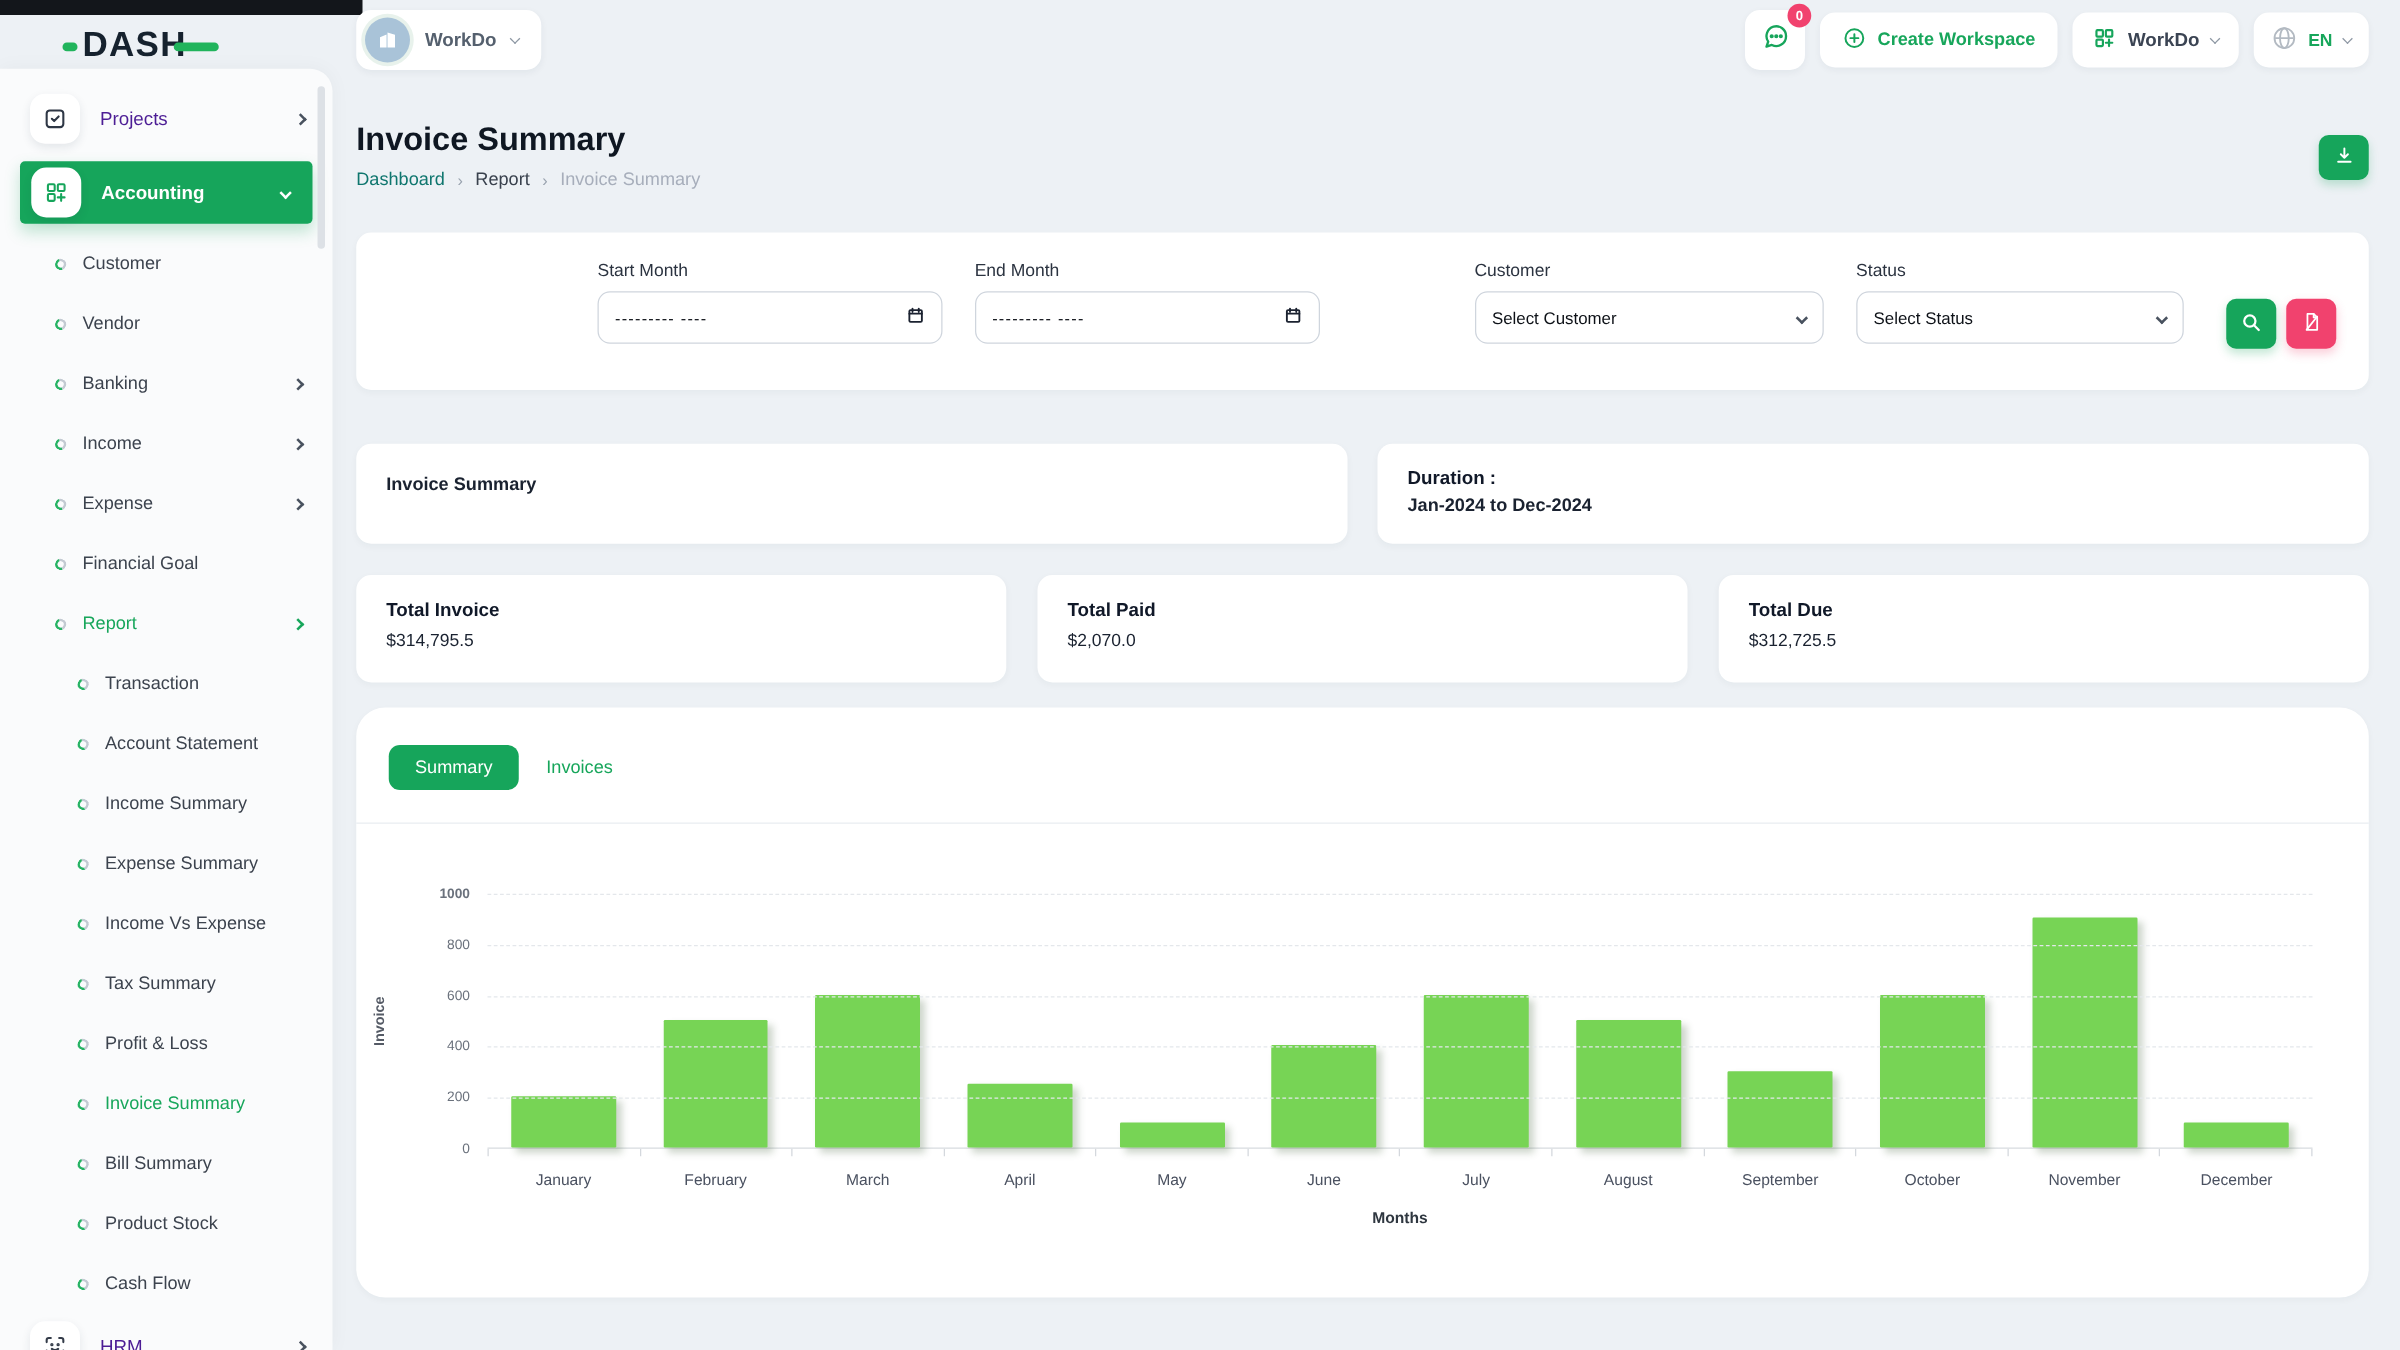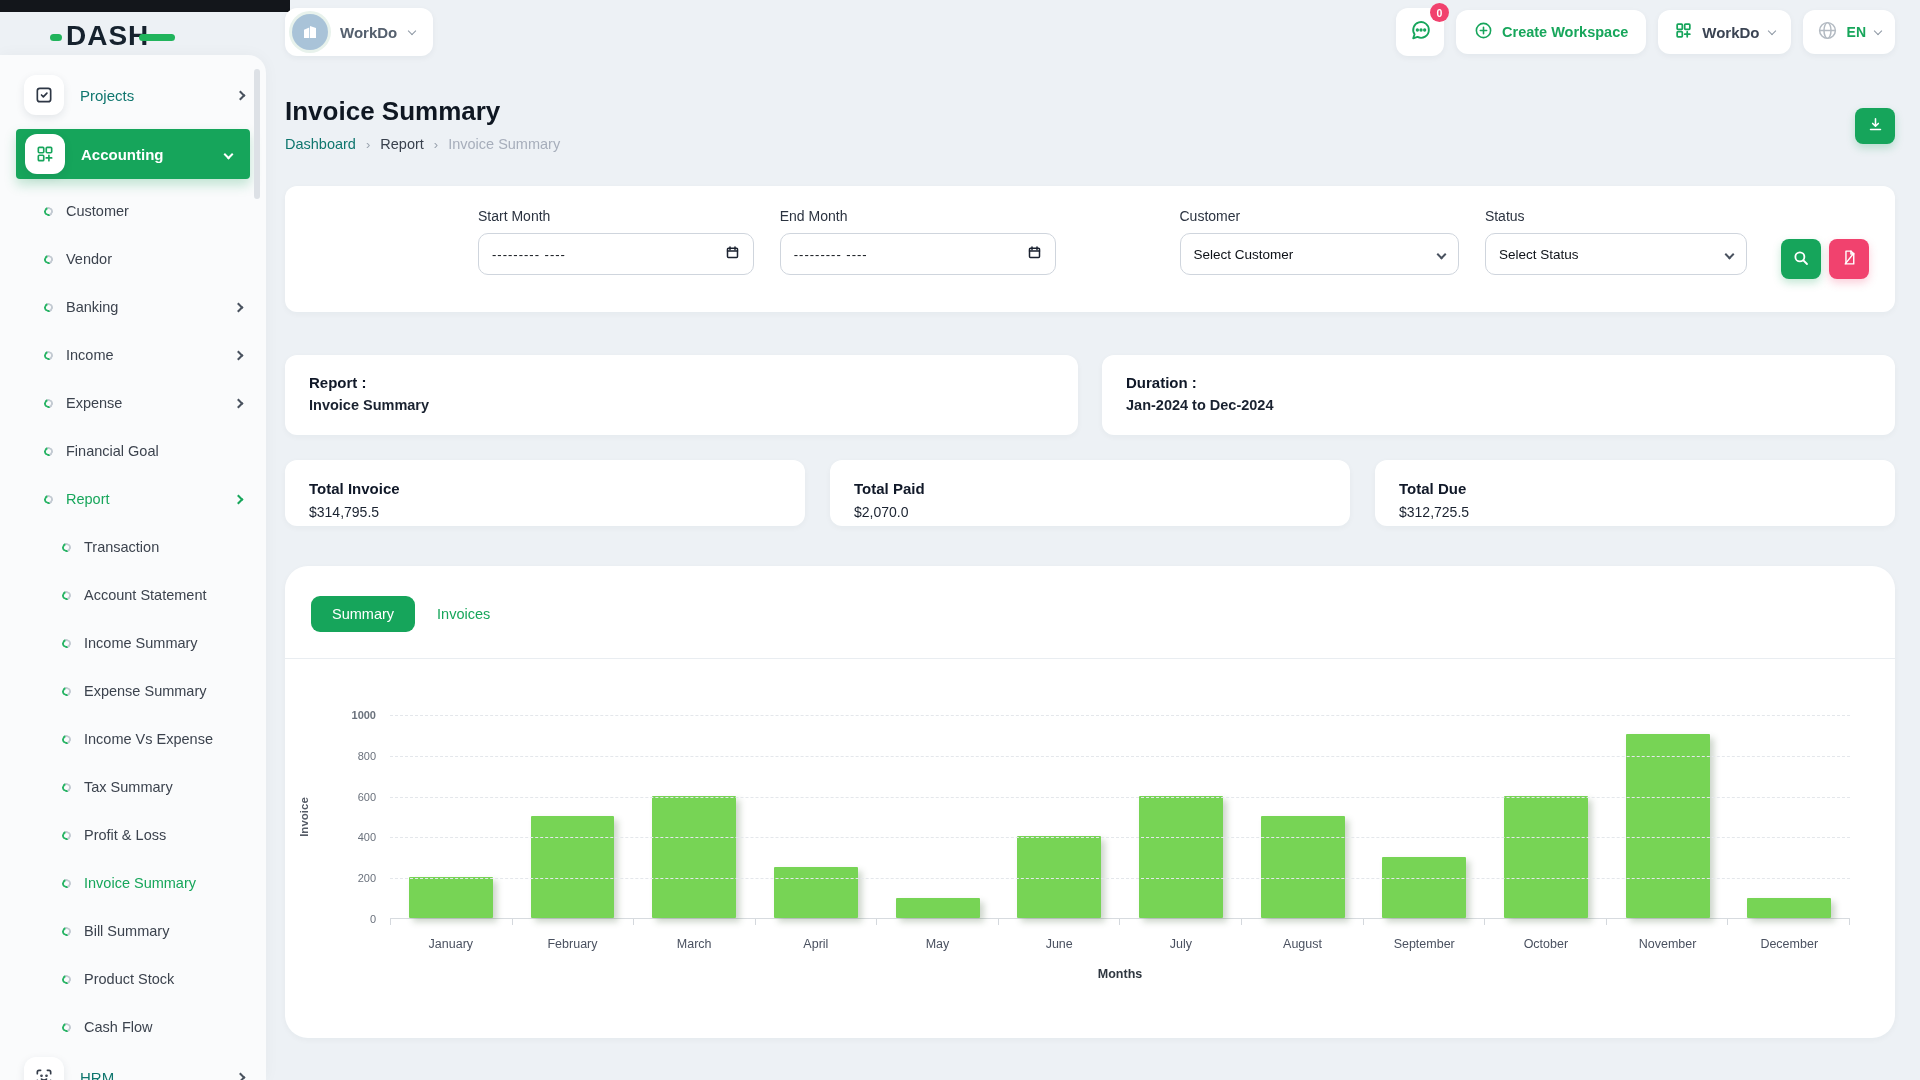--- a/index.html
+++ b/index.html
@@ -16,21 +16,21 @@
   .logo .logo-pre{position:absolute;left:-16px;top:14px;width:12px;height:7px;background:#21b45c;border-radius:4px;}
   .logo .logo-post{position:absolute;right:-26px;top:14px;width:36px;height:7px;background:#21b45c;border-radius:4px;}
   
   .sidebar{position:absolute;left:0;top:55px;bottom:0;width:266px;background:#fafbfc;
     border-top-right-radius:18px;box-shadow:0 0 16px rgba(20,40,60,.04);overflow:hidden;}
   .side-scrollbar{position:absolute;right:6px;top:14px;width:6px;height:130px;background:#dde1e6;border-radius:4px;}
   .menu{padding-top:14px;}
   .mrow{display:flex;align-items:center;height:52px;padding:0 22px 0 24px;cursor:pointer;}
   .icon-card{width:40px;height:40px;background:#fff;border-radius:12px;box-shadow:0 3px 8px rgba(25,45,70,.10);
     display:flex;align-items:center;justify-content:center;flex:0 0 40px;}
-  .mlabel{font-size:15px;color:#0f766e;margin-left:16px;flex:1;}
+  .mlabel{font-size:15px;color:#4c1d95;margin-left:16px;flex:1;}
   .acc-pill{margin:8px 16px;height:50px;background:#16a55b;border-radius:4px;display:flex;align-items:center;
     padding:0 18px 0 9px;box-shadow:0 6px 12px rgba(22,165,91,.25);cursor:pointer;}
   .acc-pill .mlabel{color:#fff;font-weight:700;}
   .chev{width:7px;height:7px;border-right:2px solid #49525f;border-bottom:2px solid #49525f;display:inline-block;}
   .chev.right{transform:rotate(-45deg);}
   .chev.down{transform:rotate(45deg);}
   .chev.white{border-color:#fff;}
   .srow{display:flex;align-items:center;height:48px;padding:0 24px 0 44px;cursor:pointer;}
   .srow.deep{padding-left:62px;}
   .bullet{width:9px;height:9px;border-radius:50%;border:2px solid #c3cad2;border-bottom-color:#27b364;border-left-color:#27b364;
@@ -81,21 +81,21 @@
   .fbtns{display:flex;gap:8px;margin-top:31px;margin-left:8px;}
   .sq-btn{width:40px;height:40px;border:none;border-radius:8px;display:flex;align-items:center;justify-content:center;cursor:pointer;}
   .search-btn{background:#16a55b;box-shadow:0 4px 8px rgba(22,165,91,.25);}
   .reset-btn{background:#f1426e;box-shadow:0 4px 8px rgba(241,66,110,.25);}
   
   .info-row{position:absolute;left:285px;right:25px;top:355px;height:80px;display:flex;gap:24px;}
   .info-card{flex:1;padding:19px 24px;}
   .info-label{font-size:15px;font-weight:700;color:#101828;}
   .info-value{font-size:14.5px;font-weight:600;color:#1a2230;margin-top:6px;}
   
-  .totals-row{position:absolute;left:285px;right:25px;top:460px;height:66px;display:flex;gap:25px;}
+  .totals-row{position:absolute;left:285px;right:25px;top:460px;height:86px;display:flex;gap:25px;}
   .total-card{flex:1;padding:20px 24px;}
   .total-label{font-size:15px;font-weight:700;color:#101828;}
   .total-value{font-size:14px;color:#1a2230;margin-top:7px;}
   
   .chart-card{position:absolute;left:285px;right:25px;top:566px;bottom:42px;padding-top:30px;border-radius:23px;}
   .tabs{display:flex;align-items:center;gap:22px;padding:0 26px;}
   .tab-active{background:#16a55b;color:#fff;font-size:14.5px;padding:10px 21px;border-radius:9px;border:none;cursor:pointer;}
   .tab-plain{background:none;border:none;color:#17a65b;font-size:14.5px;cursor:pointer;}
   .tab-divider{height:1px;background:#e9edf1;margin-top:26px;}
   .chart-wrap{position:relative;margin:56px 45px 0 105px;}
@@ -400,21 +400,20 @@
             <path d="M14 3v4h4"></path>
             <path d="M6 21L18 6"></path>
           </svg>
       </span>
     </button>
   </div>
 </section>
 
 <section class="info-row">
   <div class="card info-card">
-    <div class="info-label">Report :</div>
     <div class="info-value">Invoice Summary</div>
   </div>
   <div class="card info-card">
     <div class="info-label">Duration :</div>
     <div class="info-value">Jan-2024 to Dec-2024</div>
   </div>
 </section>
 
 <section class="totals-row" id="totals-row">
     <div class="card total-card">

